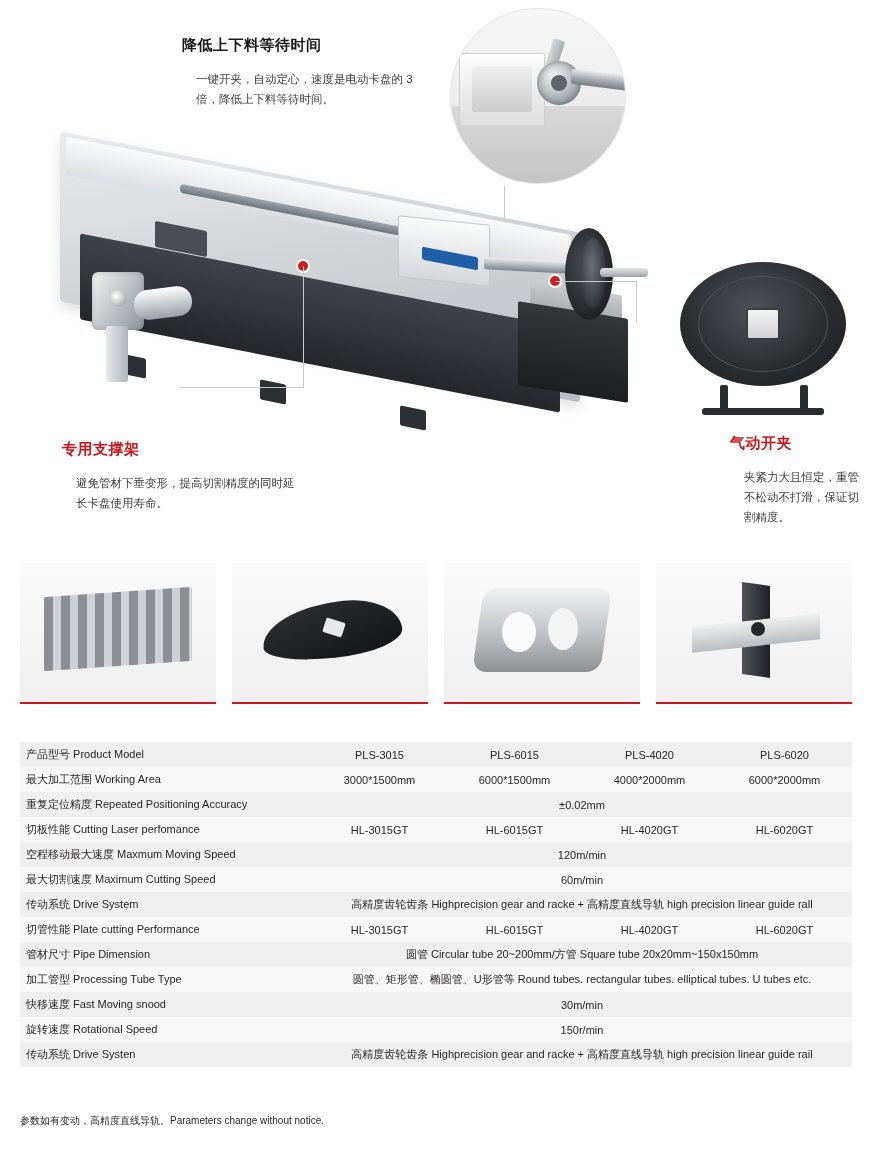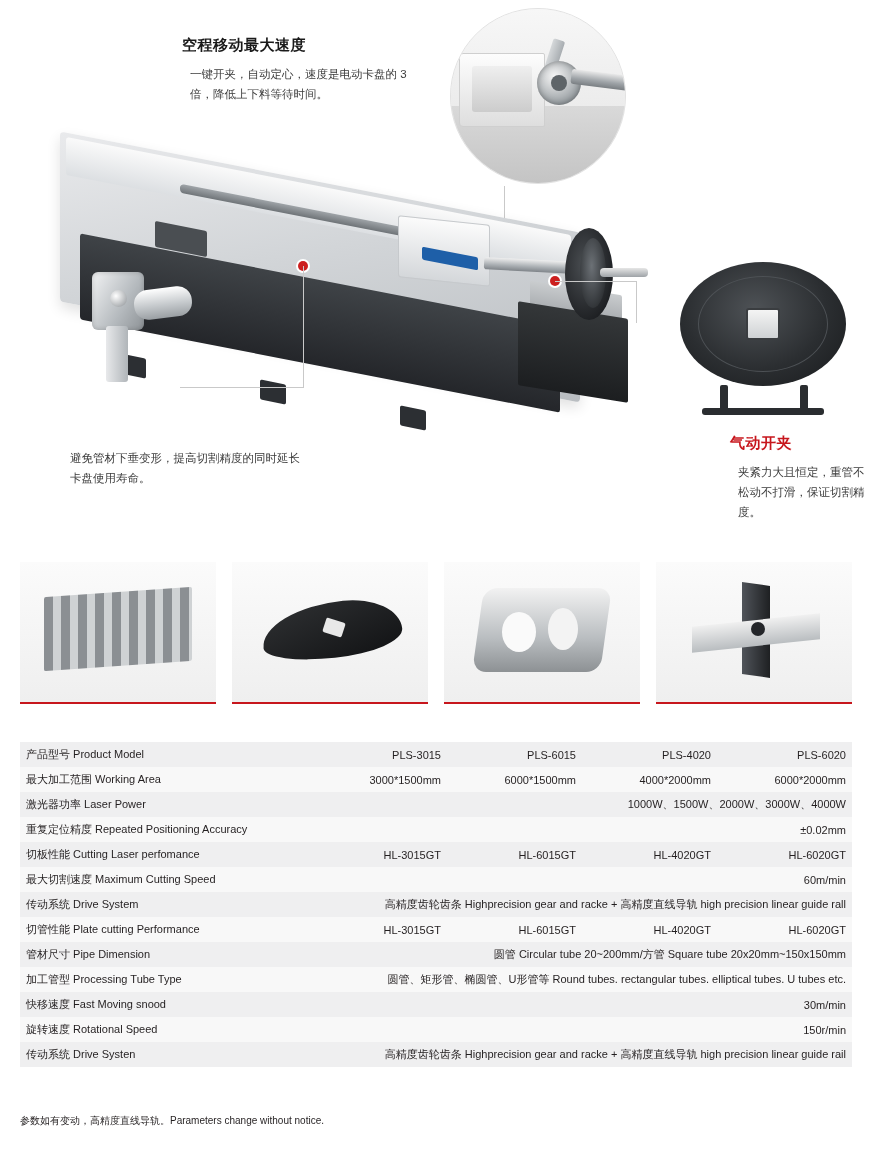--- a/index.html
+++ b/index.html
@@ -32,21 +32,21 @@
     font-size: 15px;
     font-weight: bold;
     color: #1a1a1a;
     margin: 0 0 9px 0;
     letter-spacing: .5px;
   }
   .callout-body {
     font-size: 11.5px;
     line-height: 20px;
     color: #3b3b3b;
-    margin: 8px;
+    margin: 14px;
   }
 
   
   .circle-inset {
     position: absolute;
     left: 450px;
     top: 8px;
     width: 176px;
     height: 176px;
     border-radius: 50%;
@@ -307,34 +307,34 @@
     font-size: 11px;
   }
   table.spec td {
     padding: 5px 6px;
     vertical-align: middle;
     height: 20.4px;
   }
   table.spec tr:nth-child(odd) { background:#efeff0; }
   table.spec tr:nth-child(even) { background:#f8f8f8; }
   td.label { width: 292px; padding-left: 12px; color:#231f20; }
-  td.v { text-align:right; color:#231f20; }
+  td.v { text-align:center; color:#231f20; }
   td.v4 { width:135px; }
   .footnote {
     position:absolute; left:20px; top:1114px;
     font-size: 10px; color:#231f20;
   }
 </style>
 </head>
 <body>
 
 <div class="hero">
 
   <div class="callout-tl">
-    <div class="callout-title">空程移动最大速度</div>
+    <div class="callout-title">降低上下料等待时间</div>
     <div class="callout-body">一键开夹，自动定心，速度是电动卡盘的 3 倍，降低上下料等待时间。</div>
   </div>
 
   <div class="circle-inset">
     <div class="ci-sky"></div>
     <div class="ci-floor"></div>
     <div class="ci-machine"></div>
     <div class="ci-arm"></div>
     <div class="ci-chuck"></div>
     <div class="ci-tube"></div>
@@ -380,20 +380,21 @@
   <div class="dot" style="left:298px; top:261px;"></div>
   <div class="dot" style="left:550px; top:276px;"></div>
 
   <div class="leader" style="left:303px; top:266px; width:1px; height:122px; border-width:0 0 0 1px;"></div>
   <div class="leader" style="left:180px; top:387px; width:124px; height:1px; border-width:1px 0 0 0;"></div>
 
   <div class="leader" style="left:555px; top:281px; width:82px; height:1px; border-width:1px 0 0 0;"></div>
   <div class="leader" style="left:636px; top:281px; width:1px; height:42px; border-width:0 0 0 1px;"></div>
 
   <div class="callout-bl">
+    <div class="callout-title">专用支撑架</div>
     <div class="callout-body">避免管材下垂变形，提高切割精度的同时延长卡盘使用寿命。</div>
   </div>
 
   <div class="callout-br">
     <div class="callout-title">气动开夹</div>
     <div class="callout-body">夹紧力大且恒定，重管不松动不打滑，保证切割精度。</div>
   </div>
 </div>
 
 <div class="samples">
@@ -427,35 +428,35 @@
           <td class="v v4">PLS-6020</td>
         </tr>
         <tr>
           <td class="label">最大加工范围 Working Area</td>
           <td class="v v4">3000*1500mm</td>
           <td class="v v4">6000*1500mm</td>
           <td class="v v4">4000*2000mm</td>
           <td class="v v4">6000*2000mm</td>
         </tr>
         <tr>
-          <td class="label">激光器功率 Laser Power</td>
-          <td class="v" colspan="4">1000W、1500W、2000W、3000W、4000W</td>
-        </tr>
-        <tr>
           <td class="label">重复定位精度 Repeated Positioning Accuracy</td>
           <td class="v" colspan="4">±0.02mm</td>
         </tr>
         <tr>
           <td class="label">切板性能 Cutting Laser perfomance</td>
           <td class="v v4">HL-3015GT</td>
           <td class="v v4">HL-6015GT</td>
           <td class="v v4">HL-4020GT</td>
           <td class="v v4">HL-6020GT</td>
         </tr>
         <tr>
+          <td class="label">空程移动最大速度 Maxmum Moving Speed</td>
+          <td class="v" colspan="4">120m/min</td>
+        </tr>
+        <tr>
           <td class="label">最大切割速度 Maximum Cutting Speed</td>
           <td class="v" colspan="4">60m/min</td>
         </tr>
         <tr>
           <td class="label">传动系统 Drive System</td>
           <td class="v" colspan="4">高精度齿轮齿条 Highprecision gear and racke + 高精度直线导轨 high precision linear guide rall</td>
         </tr>
         <tr>
           <td class="label">切管性能 Plate cutting Performance</td>
           <td class="v v4">HL-3015GT</td>

